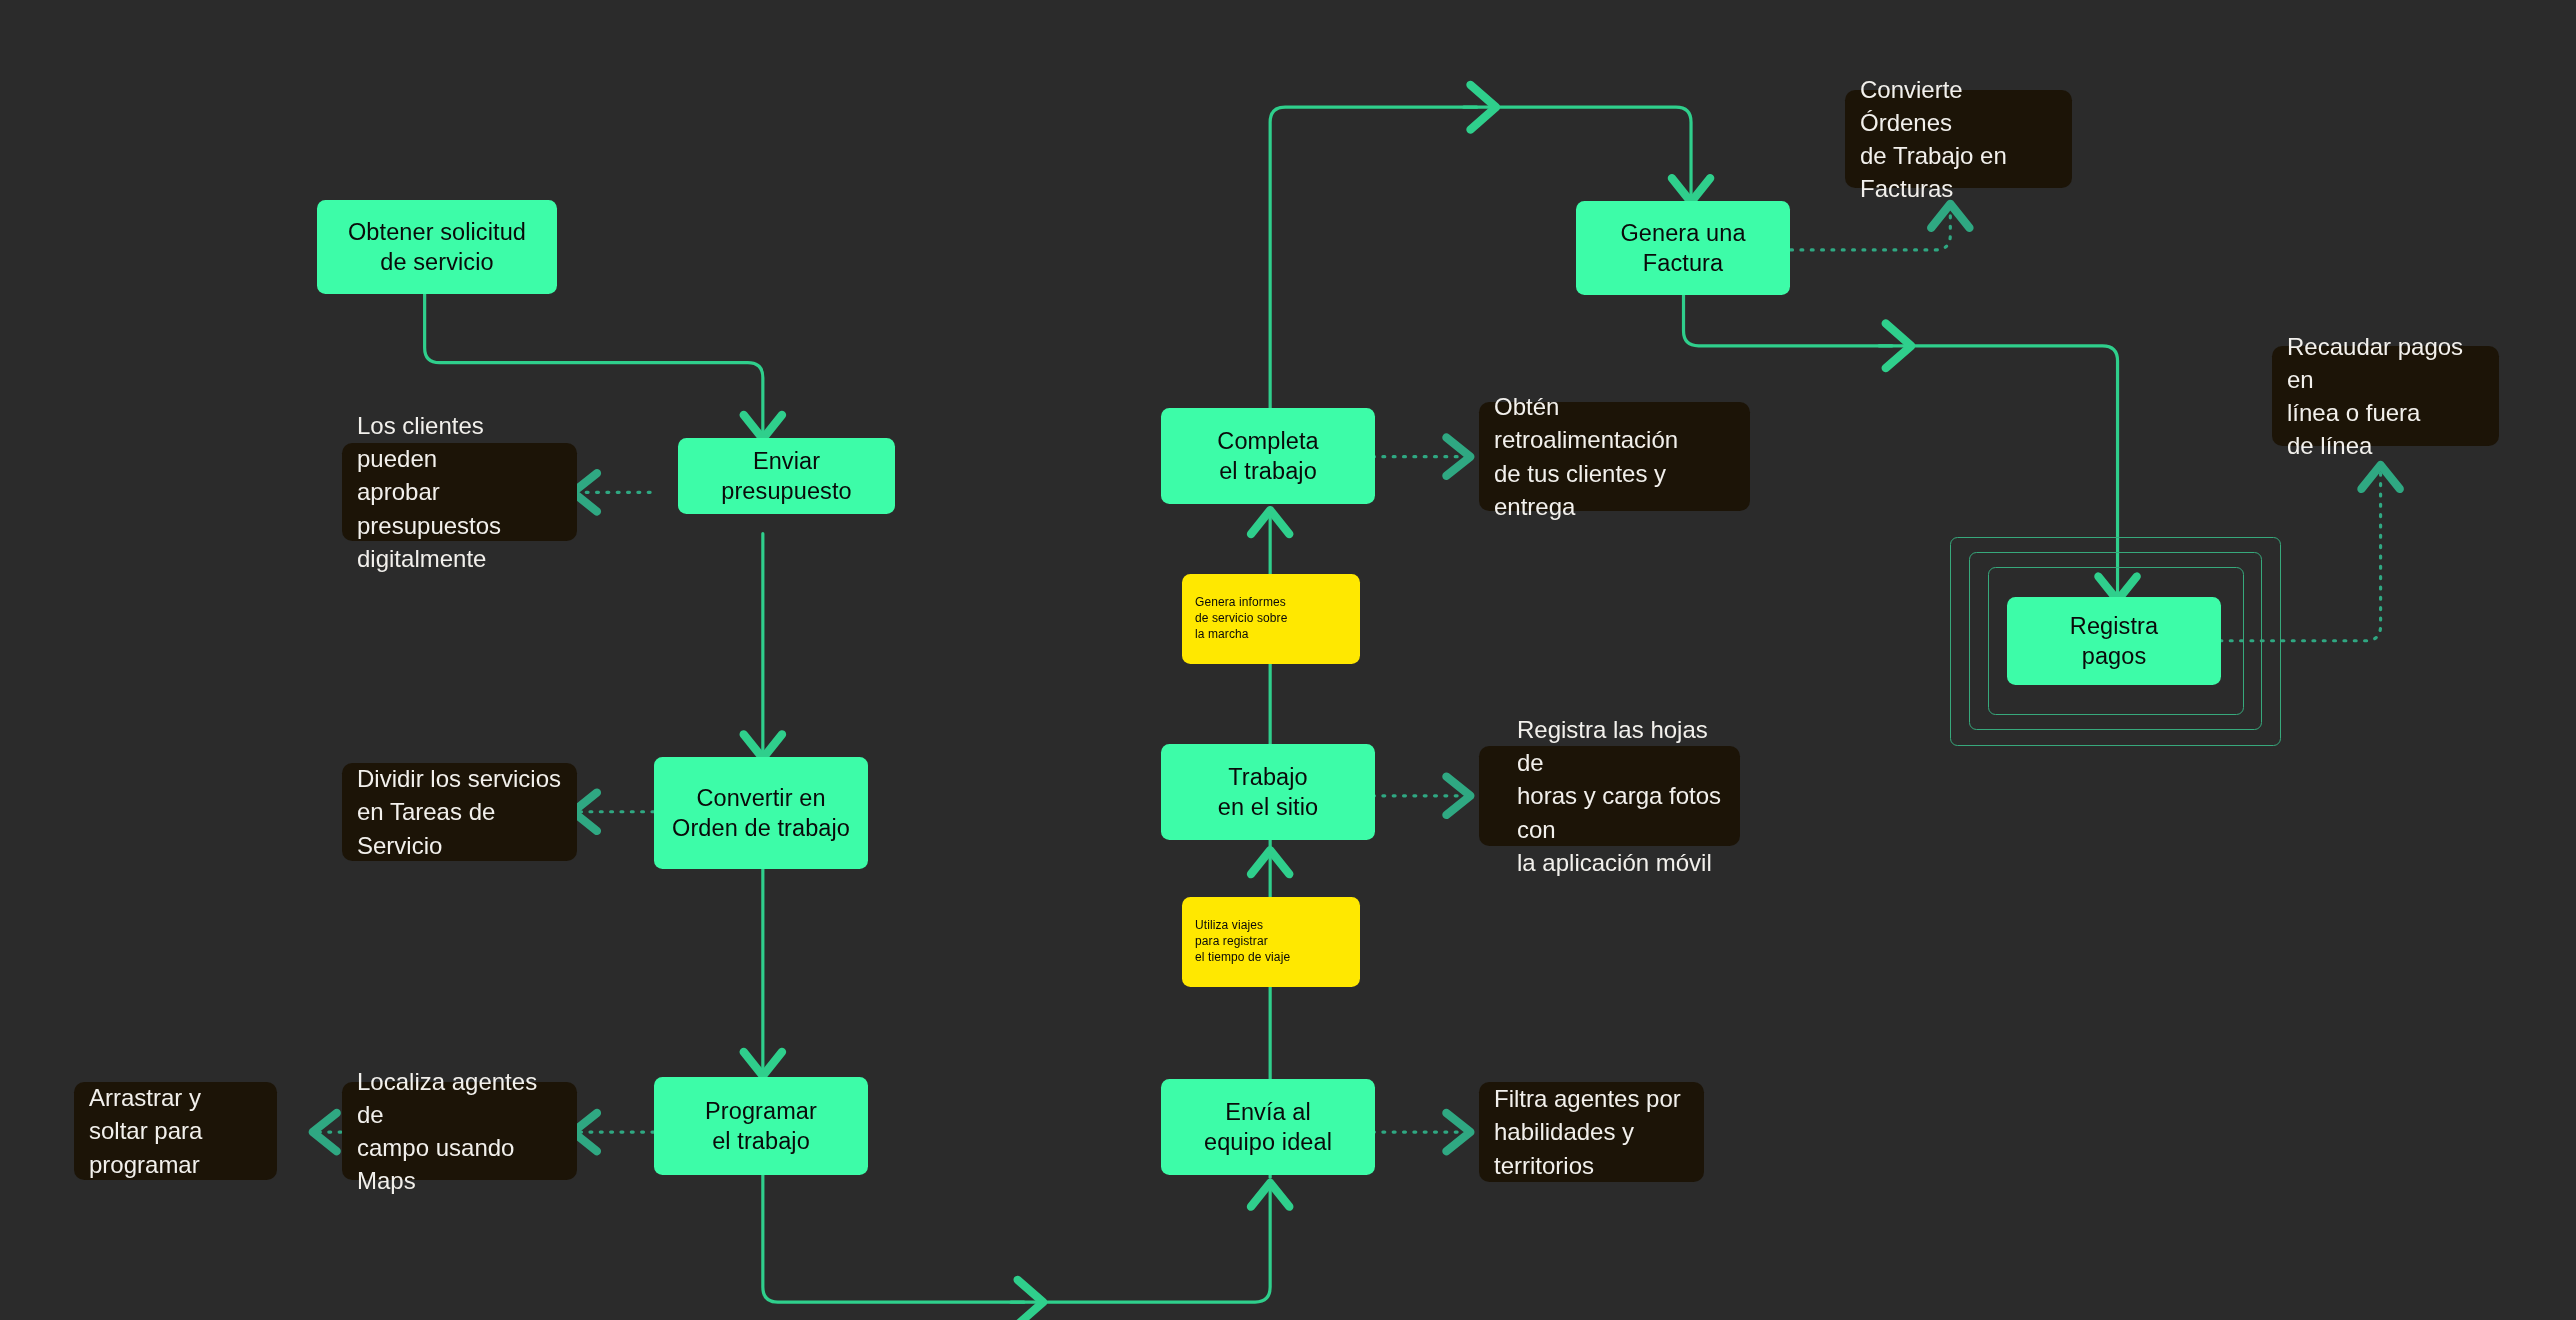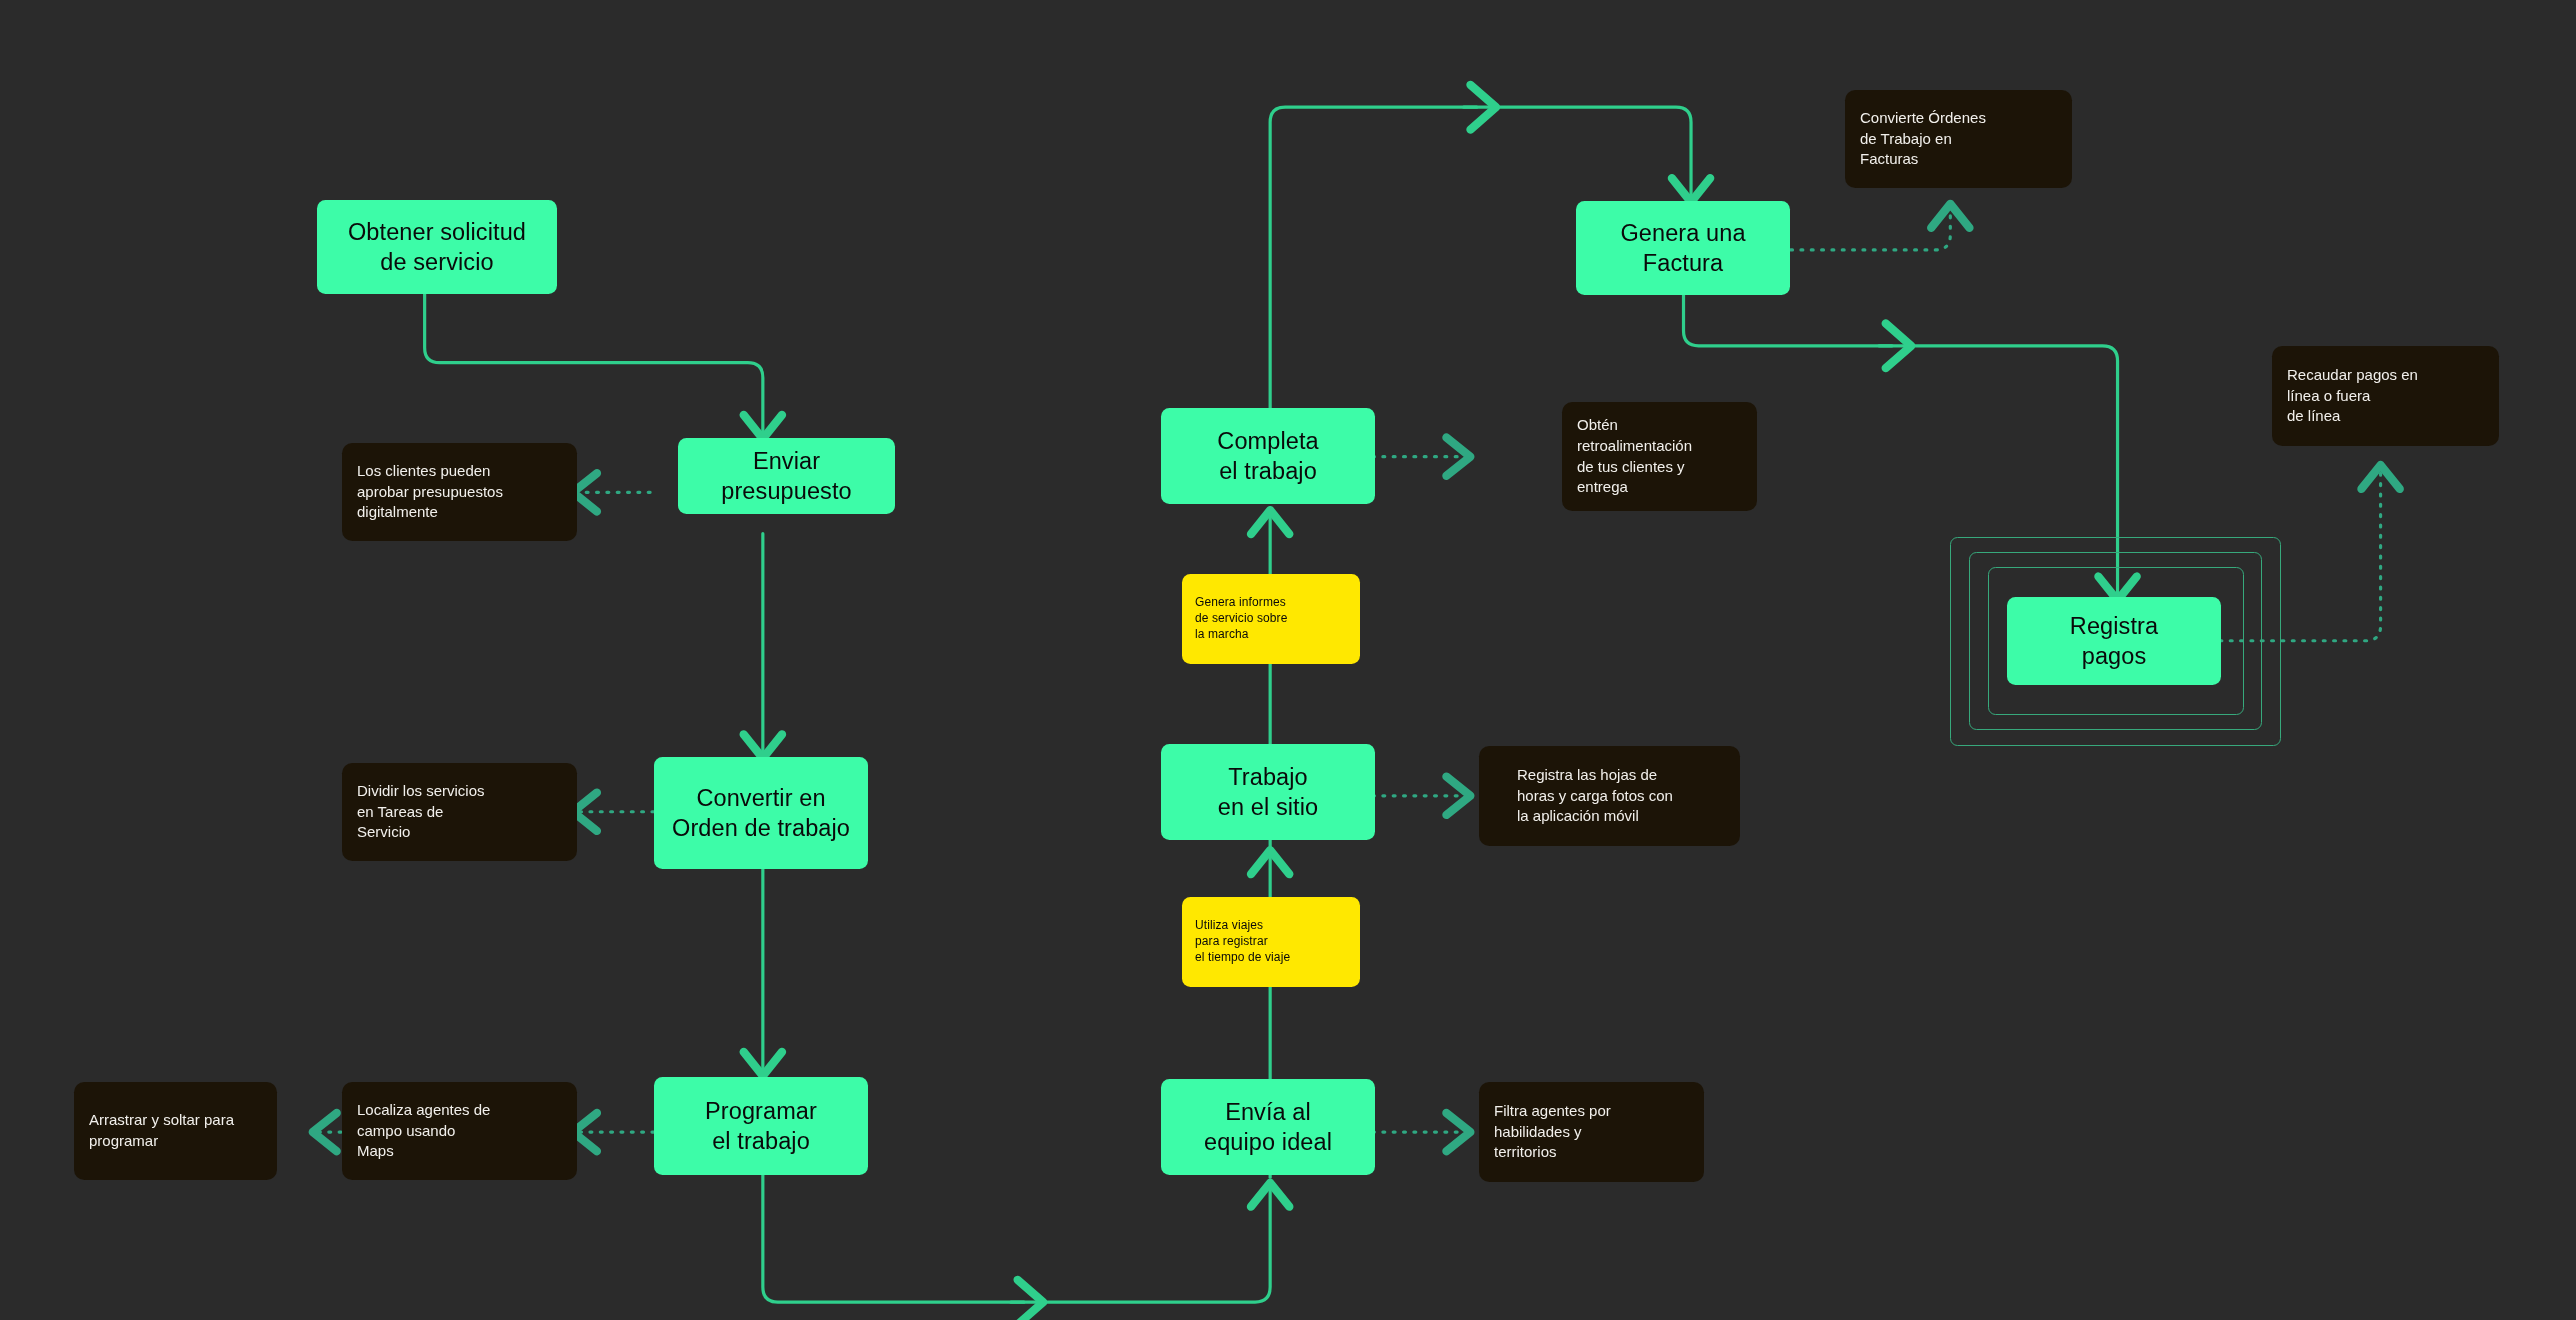--- a/index.html
+++ b/index.html
@@ -30,21 +30,21 @@
   }
   .node.green{background:#3dfca8;}
   .node.yellow{background:#ffe800;font-size:12px;line-height:1.33;text-align:left;justify-content:flex-start;padding:9.4px 13px;}
 
   .note{
     position:absolute;
     box-sizing:border-box;
     background:#1c1407;
     color:#f2f0ec;
     border-radius:10.3px;
-    font-size:15px;
+    font-size:24px;
     line-height:1.38;
     padding:13px 15px;
     display:flex;
     align-items:center;
     text-align:left;
     z-index:5;
   }
 
   .frame{
     position:absolute;
@@ -197,21 +197,21 @@
 habilidades y
 territorios</span>
   </div>
 
   <div class="note" style="left:1479px;top:746px;width:261px;height:100px;padding-left:38px;">
     <span style="white-space:pre-line;">Registra las hojas de
 horas y carga fotos con
 la aplicación móvil</span>
   </div>
 
-  <div class="note" style="left:1562px;top:402px;width:195px;height:109px;">
+  <div class="note" style="left:1479px;top:402px;width:271px;height:109px;">
     <span style="white-space:pre-line;">Obtén
 retroalimentación
 de tus clientes y
 entrega</span>
   </div>
 
   <div class="note" style="left:1845px;top:90px;width:227px;height:98px;">
     <span style="white-space:pre-line;">Convierte Órdenes
 de Trabajo en
 Facturas</span>

